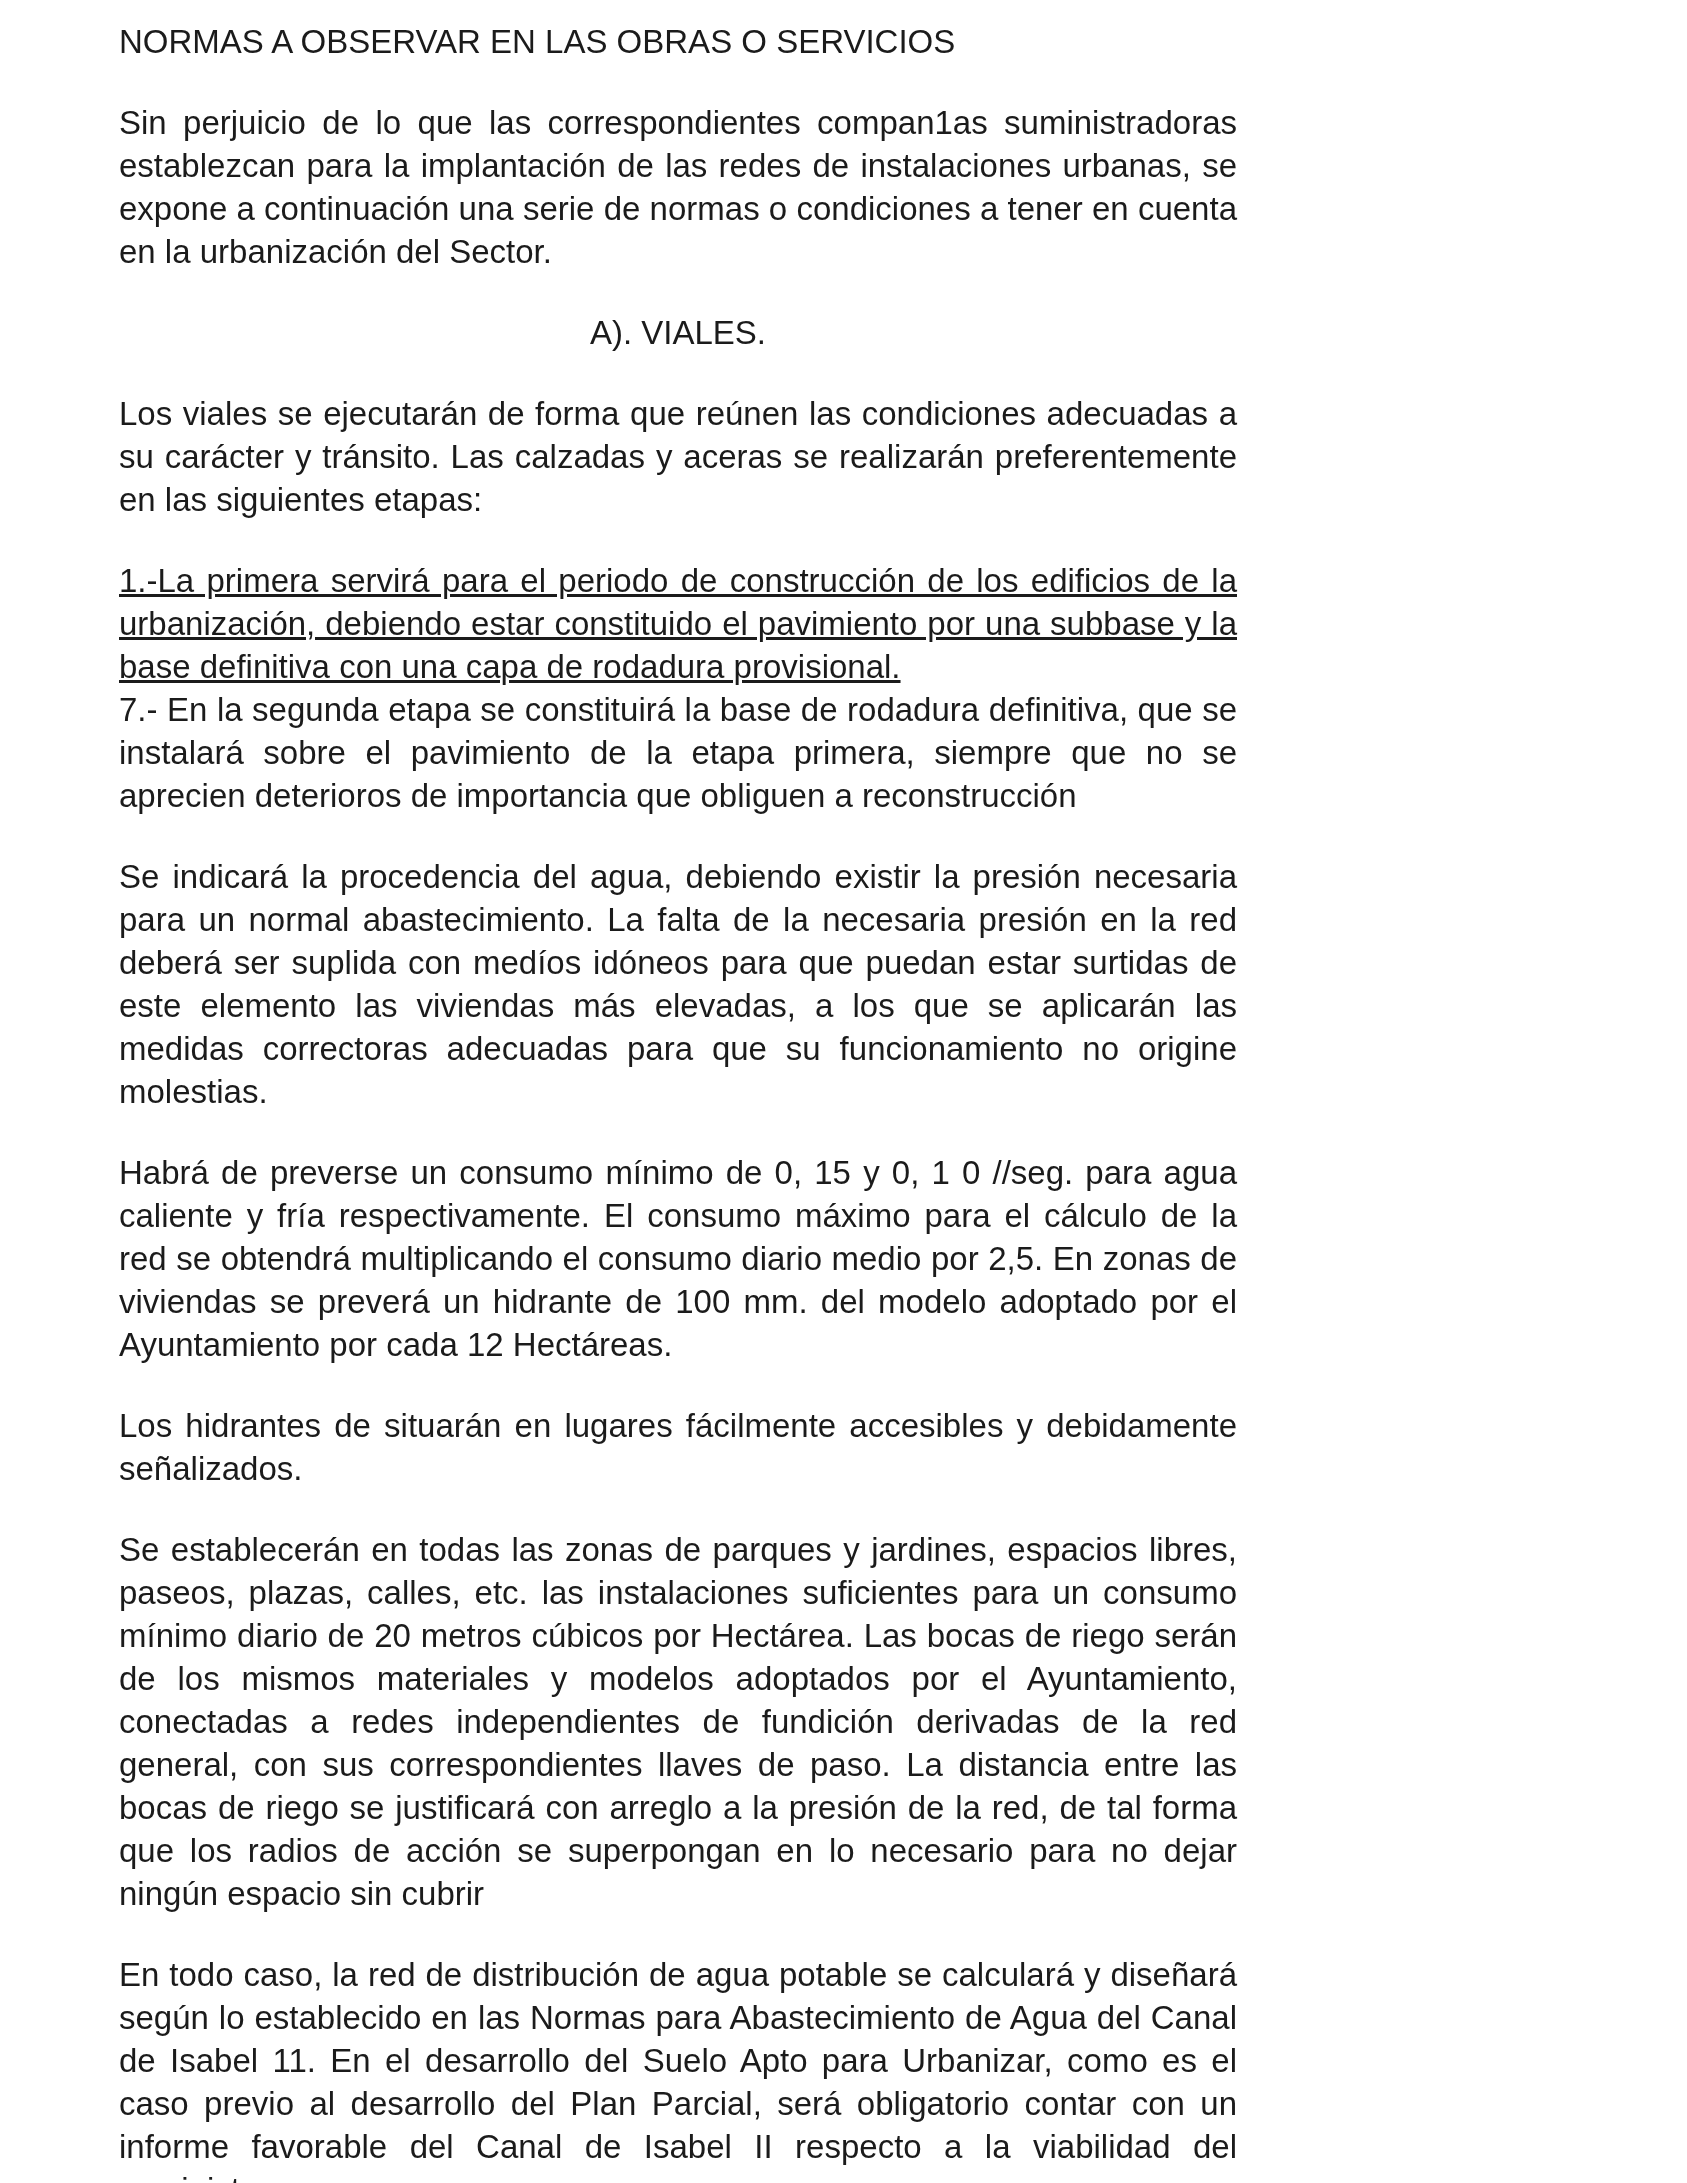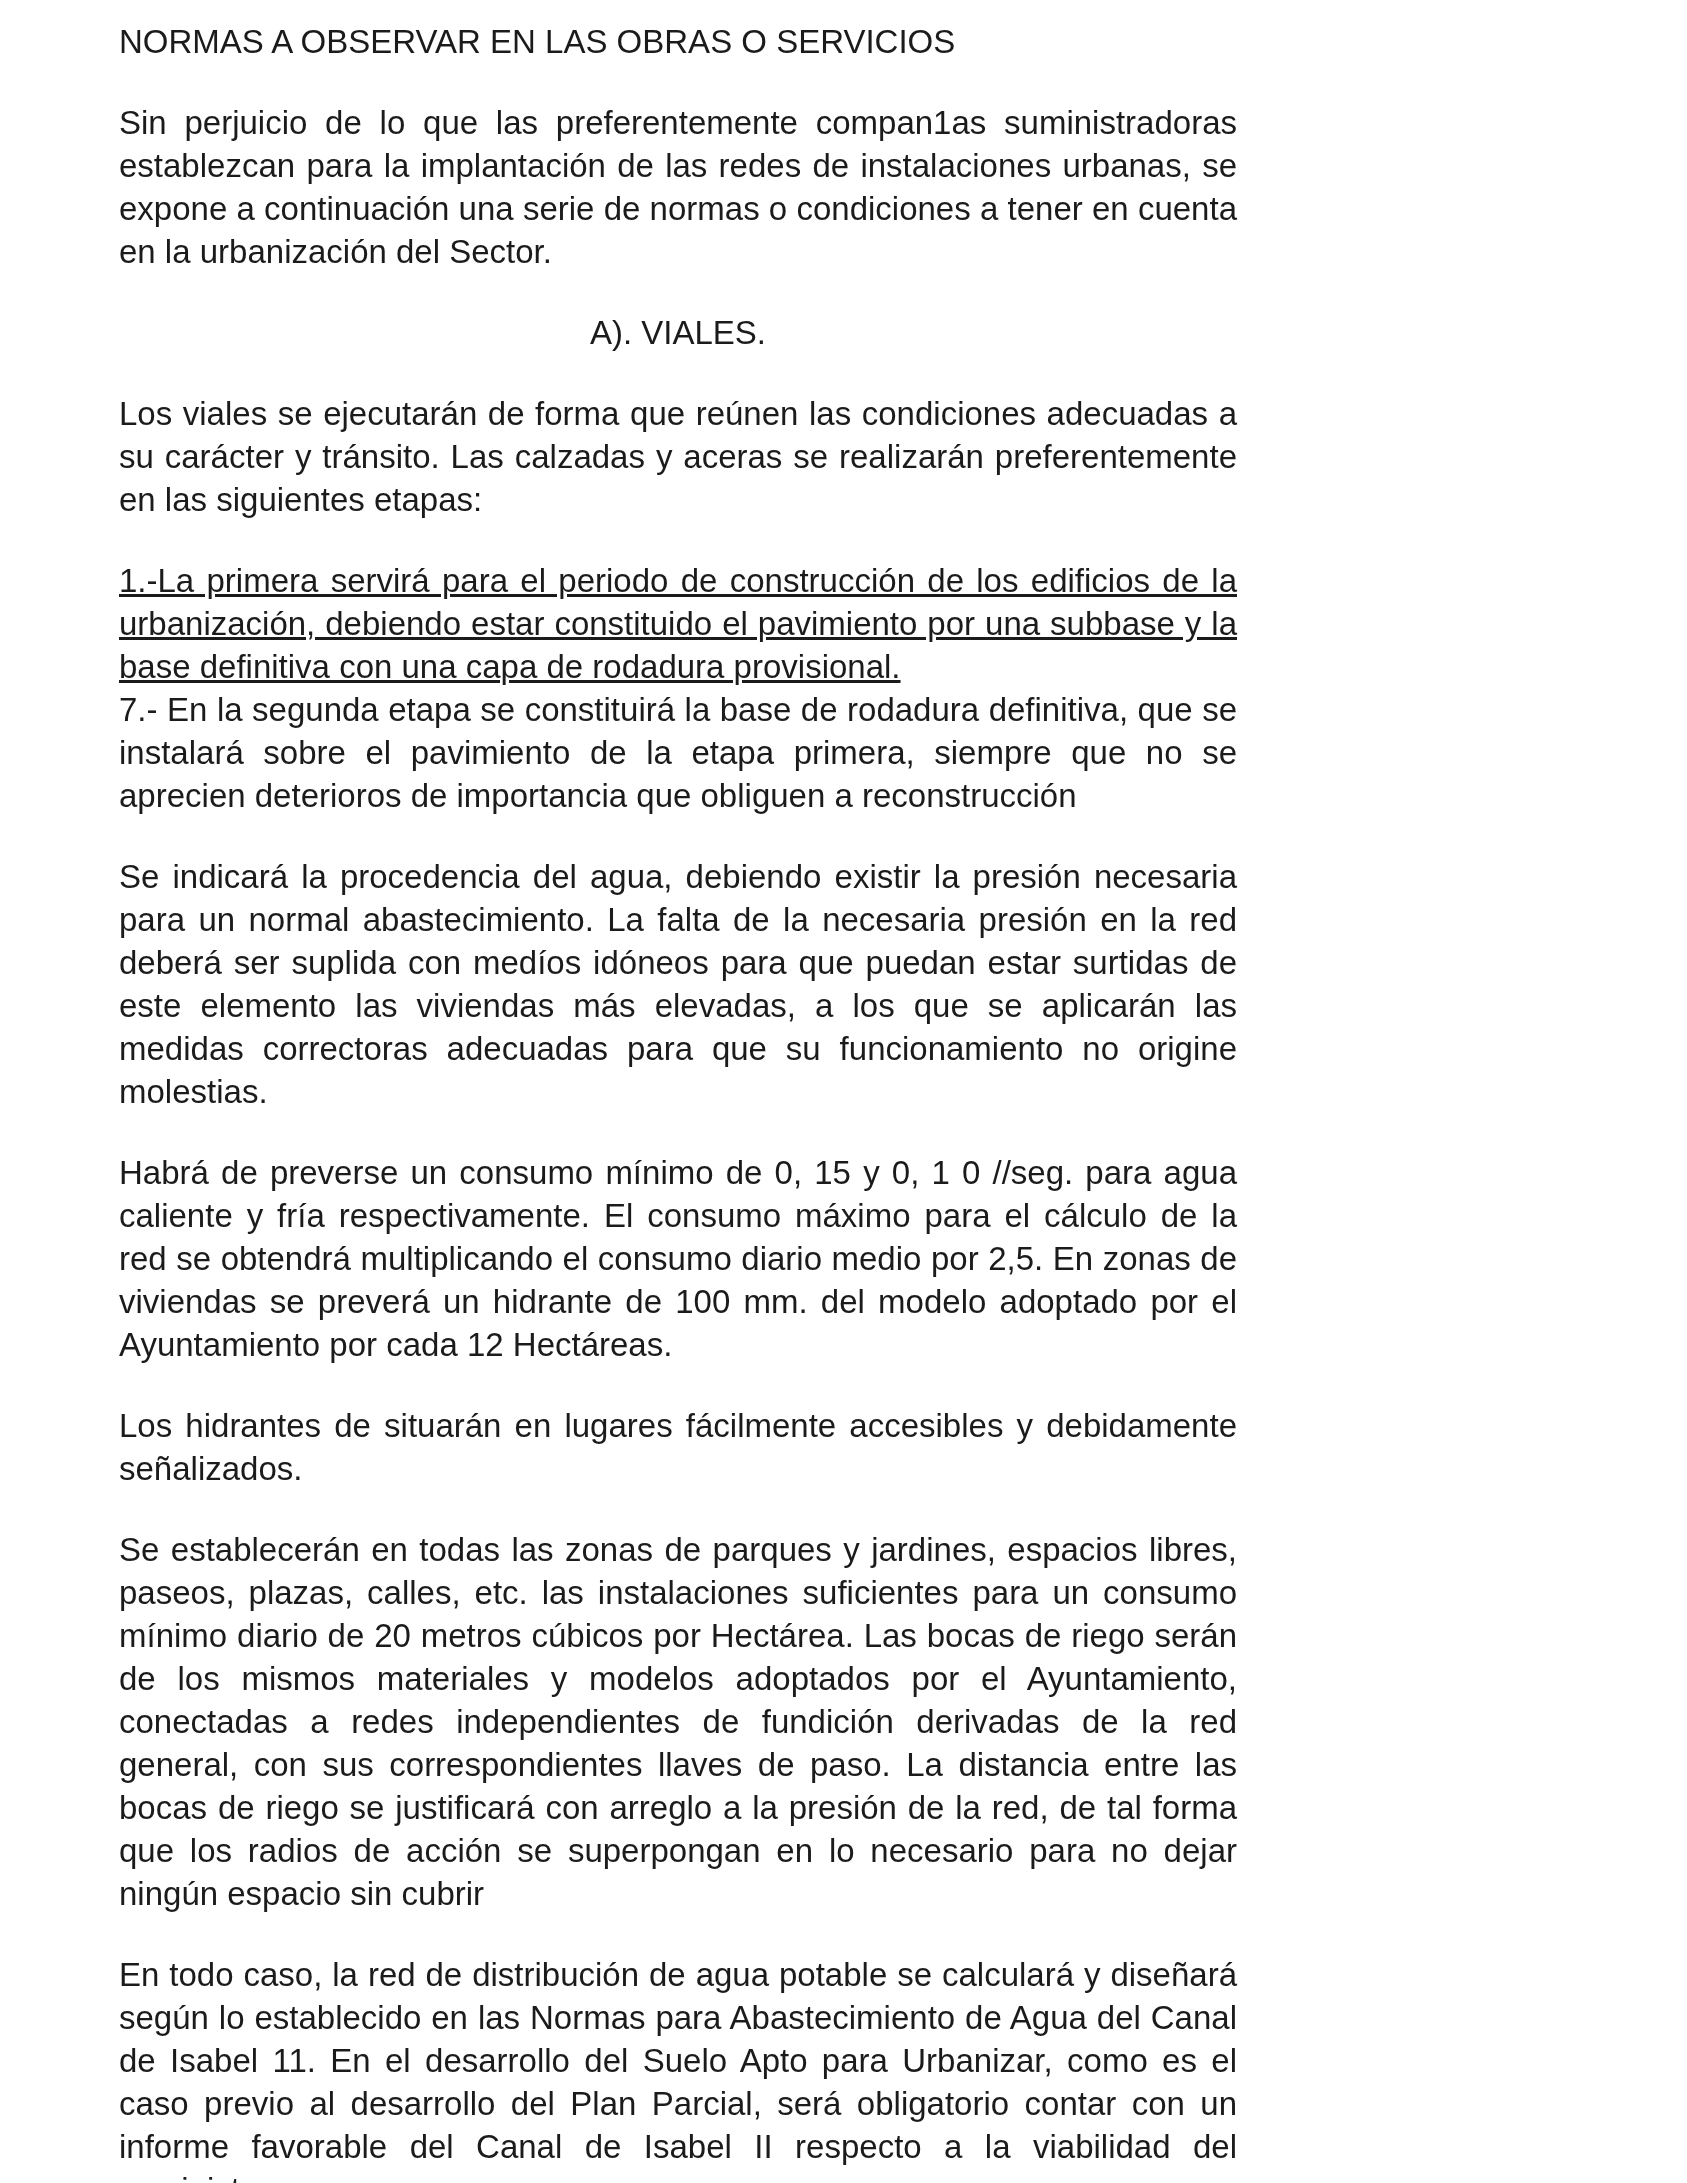--- a/index.html
+++ b/index.html
@@ -42,21 +42,21 @@
     margin-bottom: 8px;
   }
 </style>
 </head>
 <body>
 
 <div class="page">
 
   <div class="doc-title">NORMAS A OBSERVAR EN LAS OBRAS O SERVICIOS</div>
 
-  <p class="para">Sin perjuicio de lo que las preferentemente compan1as suministradoras establezcan para la implantación de las redes de instalaciones urbanas, se expone a continuación una serie de normas o condiciones a tener en cuenta en la urbanización del Sector.</p>
+  <p class="para">Sin perjuicio de lo que las correspondientes compan1as suministradoras establezcan para la implantación de las redes de instalaciones urbanas, se expone a continuación una serie de normas o condiciones a tener en cuenta en la urbanización del Sector.</p>
 
   <div class="heading">A). VIALES.</div>
 
   <p class="para">Los viales se ejecutarán de forma que reúnen las condiciones adecuadas a su carácter y tránsito. Las calzadas y aceras se realizarán preferentemente en las siguientes etapas:</p>
 
   <p class="para tight">1.-La primera servirá para el periodo de construcción de los edificios de la urbanización, debiendo estar constituido el pavimiento por una subbase y la base definitiva con una capa de rodadura provisional.</p>
 
   <p class="para">7.- En la segunda etapa se constituirá la base de rodadura definitiva, que se instalará sobre el pavimiento de la etapa primera, siempre que no se aprecien deterioros de importancia que obliguen a reconstrucción</p>
 
 

